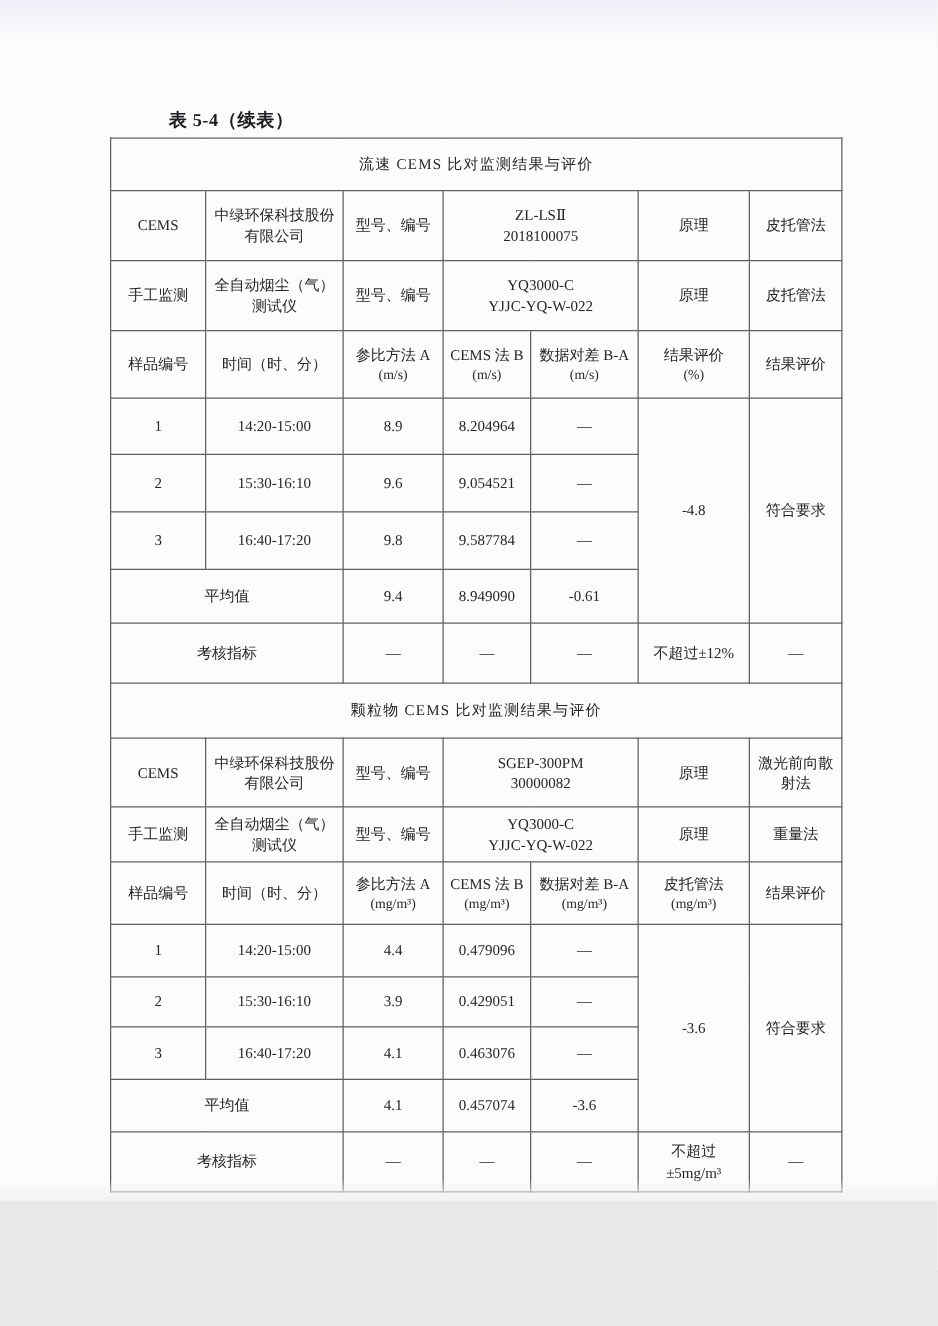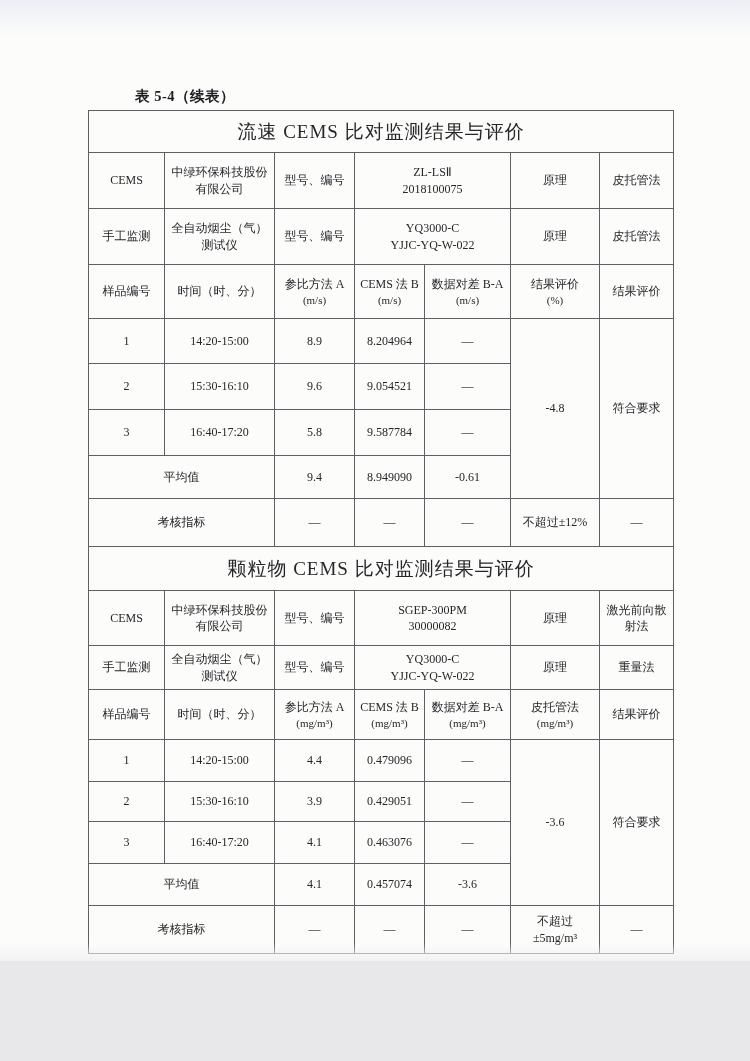--- a/index.html
+++ b/index.html
@@ -5,21 +5,20 @@
   html,body{margin:0;padding:0;}
   body{
     width:750px;height:1061px;
     background:#e8e8ea;
     font-family:"Liberation Serif","DejaVu Serif",serif;
   }
   .page{
     position:relative;width:750px;height:961px;overflow:hidden;
     background:#fcfcfb;
     color:#26262b;
-    font-family:Liberation Serif, serif;
   }
   .page::before{
     content:'';position:absolute;top:0;left:0;right:0;height:36px;
     background:linear-gradient(180deg,#edeff6 0%,rgba(252,252,251,0) 100%);
     pointer-events:none;
   }
   .page::after{
     content:'';position:absolute;bottom:0;left:0;right:0;height:18px;
     background:linear-gradient(0deg,#f2f2f3 0%,rgba(252,252,251,0) 100%);
     pointer-events:none;
@@ -35,21 +34,21 @@
     width:585px;border-collapse:collapse;table-layout:fixed;
     font-size:12px;color:#26262b;
   }
   table.doc td,table.doc th{
     border:1px solid #5d5f66;
     text-align:center;vertical-align:middle;
     padding:2px 4px;font-weight:normal;
     line-height:1.35;
     overflow:hidden;
   }
-  .sec-title{font-size:19px;letter-spacing:1px;}
+  .sec-title{font-size:12px;letter-spacing:1px;}
   .unit{font-size:11px;line-height:1.2;margin-top:1px;}
   .hcell{line-height:1.25;}
   .two-line div{line-height:1.35;}
   .rh42{height:42px}.rh56{height:56px}.rh54{height:54px}.rh45{height:45px}
   .rh46{height:46px}.rh43{height:43px}.rh48{height:48px}.rh44{height:44px}
   .rh55{height:55px}.rh50{height:50px}.rh40{height:40px}
   .footer-line{
     position:absolute;top:961px;left:100px;width:557px;height:0;
     border-top:1.6px solid #55555c;
   }
@@ -145,21 +144,21 @@
     <tr class="rh46">
       <td>2</td>
       <td>15:30-16:10</td>
       <td>9.6</td>
       <td>9.054521</td>
       <td>—</td>
     </tr>
     <tr class="rh46">
       <td>3</td>
       <td>16:40-17:20</td>
-      <td>5.8</td>
+      <td>9.8</td>
       <td>9.587784</td>
       <td>—</td>
     </tr>
     <tr class="rh43">
       <td colspan="2">平均值</td>
       <td>9.4</td>
       <td>8.949090</td>
       <td>-0.61</td>
     </tr>
     <tr class="rh48">

